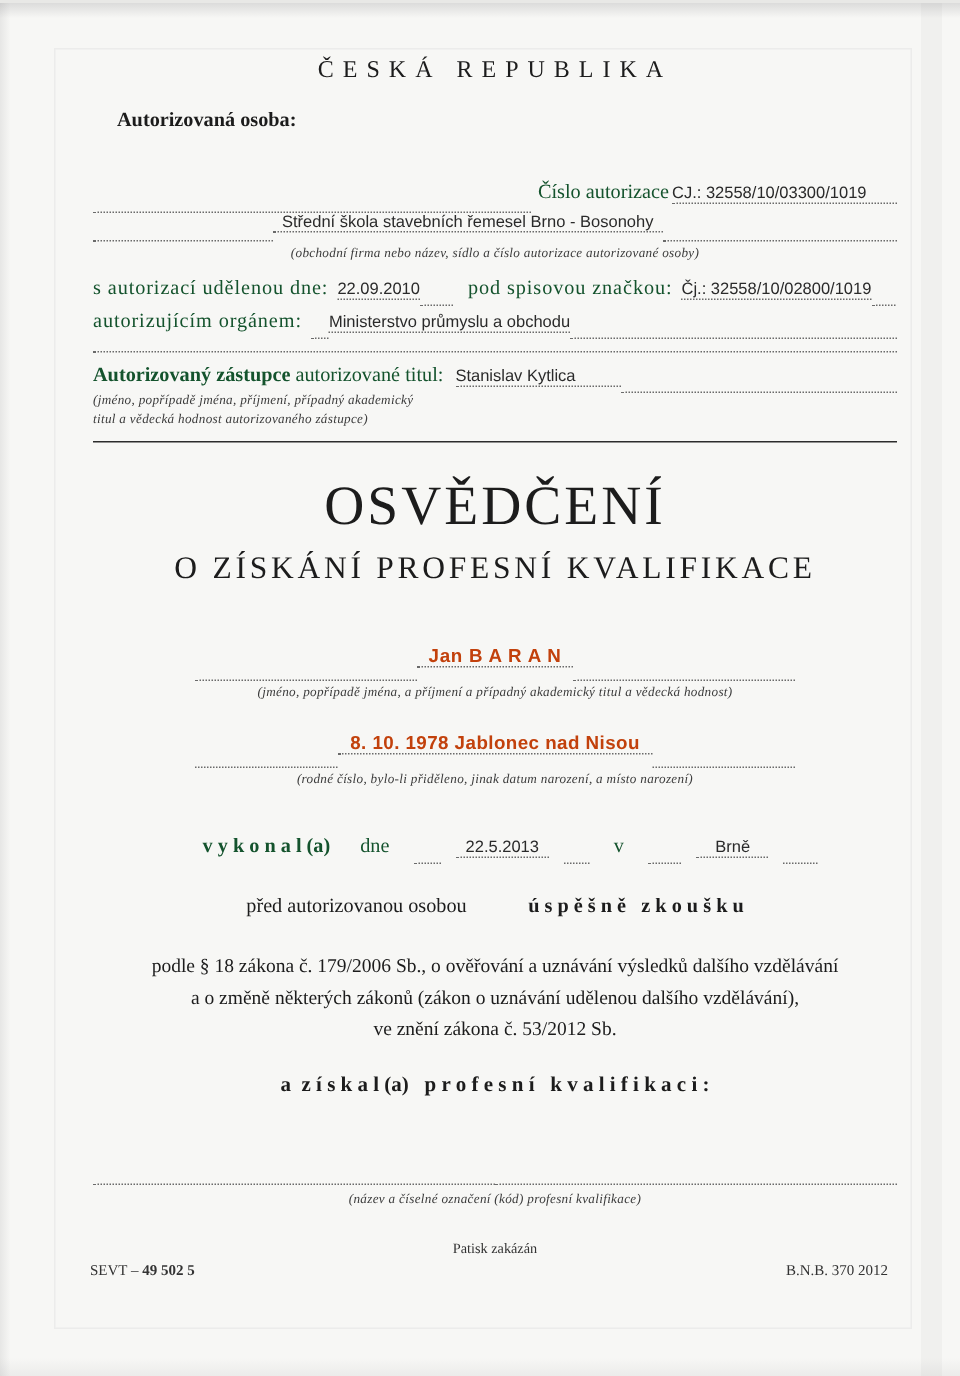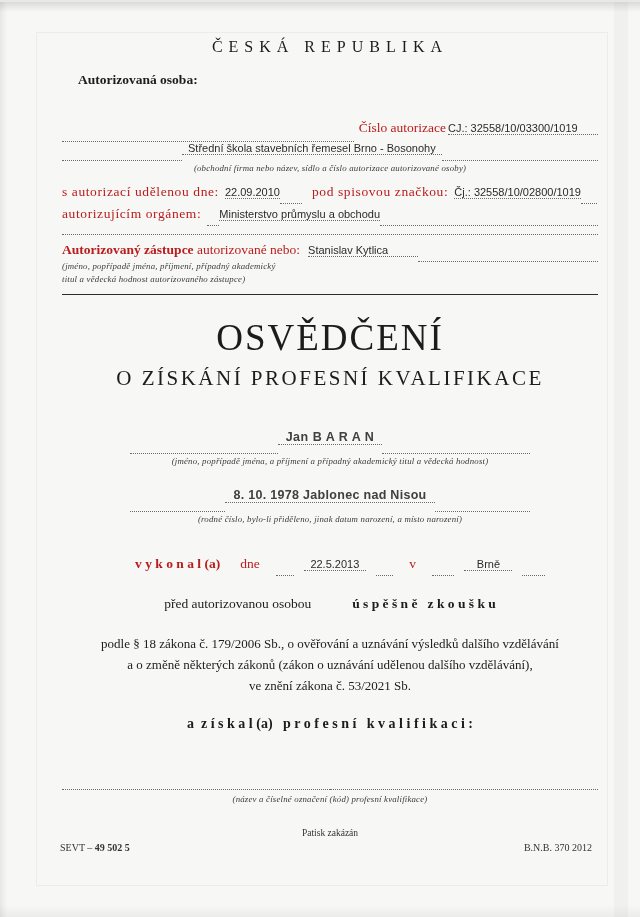--- a/index.html
+++ b/index.html
@@ -23,22 +23,22 @@
     background:linear-gradient(to top, rgba(120,120,125,0.10), rgba(120,120,125,0));}
   .ghost-frame{position:absolute;left:36px;top:30px;width:570px;height:852px;
     border:1px solid rgba(100,105,110,0.07);}
   
   .row{position:absolute;left:62px;right:42px;display:flex;align-items:baseline;}
   .center{justify-content:center;text-align:center;}
   .dots{flex:1;border-bottom:1px dotted #6a6a6a;align-self:flex-end;height:1px;}
   .dots-seg{display:inline-block;border-bottom:1px dotted #6a6a6a;align-self:flex-end;height:1px;}
   .line-value{border-bottom:1px dotted #6a6a6a;}
   .typed{font-family:"Liberation Sans", sans-serif;font-size:11px;color:#2a2a2a;}
-  .typed-bold{font-family:"Liberation Sans", sans-serif;font-weight:bold;font-size:12.5px;color:#404040;}
-  .form-label{font-size:13.5px;color:#b91c1c;}
+  .typed-bold{font-family:"Liberation Sans", sans-serif;font-weight:bold;font-size:12.5px;color:#c2410c;}
+  .form-label{font-size:13.5px;color:#14532d;}
   .caption{position:absolute;left:62px;right:42px;font-style:italic;font-size:8.8px;color:#3a3a3a;letter-spacing:0.2px;}
   .full-dotted{position:absolute;left:62px;right:42px;border-top:1px dotted #6a6a6a;height:0;}
   .solid-line{position:absolute;left:62px;right:42px;border-top:1.6px solid #2c2c2c;height:0;}
   .bold{font-weight:bold;}
 </style>
 </head>
 <body>
 
 <div class="page">
 
@@ -78,21 +78,21 @@
     <span class="form-label" style="letter-spacing:0.6px;">autorizujícím orgánem:</span>
     <span class="dots-seg" style="width:12px;margin-left:6px;"></span>
     <span class="typed line-value">Ministerstvo průmyslu a obchodu</span>
     <span class="dots"></span>
   </div>
 
   <div class="full-dotted" style="top:232px;"></div>
 
   <div class="row" style="top:240px;height:20px;">
     <span class="form-label bold">Autorizovaný zástupce</span>
-    <span class="form-label" style="white-space:pre;"> autorizované nebo:</span>
+    <span class="form-label" style="white-space:pre;"> autorizované titul:</span>
     <span class="typed line-value" style="margin-left:8px;padding-right:30px;">Stanislav Kytlica</span>
     <span class="dots"></span>
   </div>
   <div class="caption" style="top:258px;text-align:left;line-height:13px;">
     <div>(jméno, popřípadě jména, příjmení, případný akademický</div>
     <div>titul a vědecká hodnost autorizovaného zástupce)</div>
   </div>
 
   <div class="solid-line" style="top:292px;"></div>
 
@@ -125,21 +125,21 @@
     <span class="dots-seg" style="width:52px;"></span>
   </div>
 
   <div class="row center" style="top:594px;font-size:13.5px;gap:29px;">
     <span>před autorizovanou osobou</span>
     <span class="bold" style="margin-left:12px;white-space:pre;">ú s p ě š n ě   z k o u š k u</span>
   </div>
 
   <div class="row center" style="top:634px;font-size:13px;">podle § 18 zákona č. 179/2006 Sb., o ověřování a uznávání výsledků dalšího vzdělávání</div>
   <div class="row center" style="top:655px;font-size:13px;">a o změně některých zákonů (zákon o uznávání udělenou dalšího vzdělávání),</div>
-  <div class="row center" style="top:676px;font-size:13px;">ve znění zákona č. 53/2021 Sb.</div>
+  <div class="row center" style="top:676px;font-size:13px;">ve znění zákona č. 53/2012 Sb.</div>
 
   <div class="row center bold" style="top:714px;font-size:14px;white-space:pre;">a  z í s k a l (a)   p r o f e s n í   k v a l i f i k a c i :</div>
 
   <div class="row" style="top:766px;height:22px;">
     <span class="dots"></span>
     <span class="dots"></span>
   </div>
   <div class="caption" style="top:792px;text-align:center;">(název a číselné označení (kód) profesní kvalifikace)</div>
 
   <div class="row center" style="top:826px;font-size:9.5px;color:#333;">Patisk zakázán</div>

